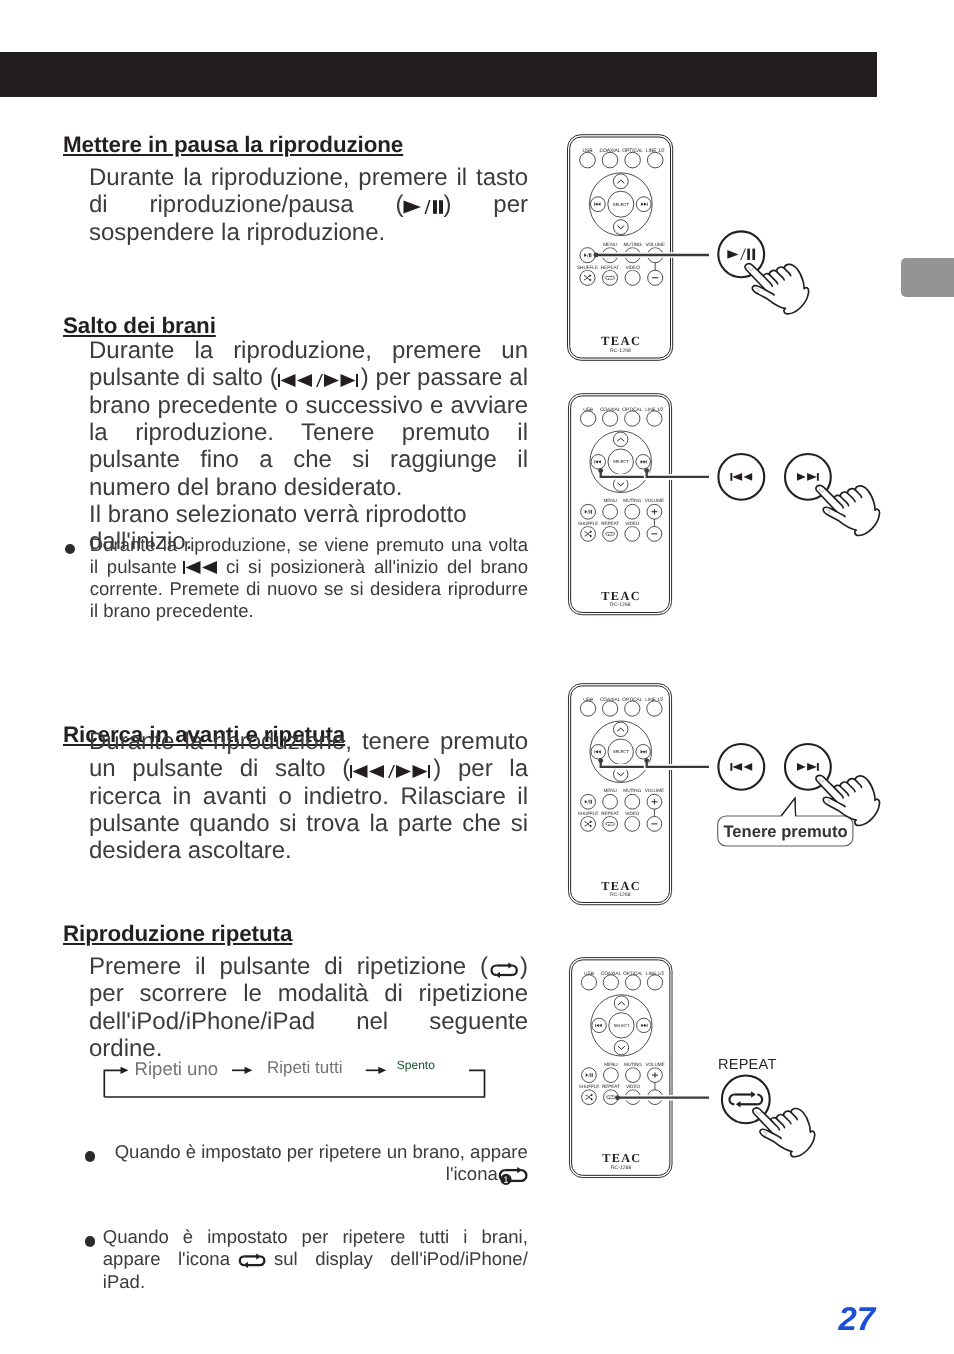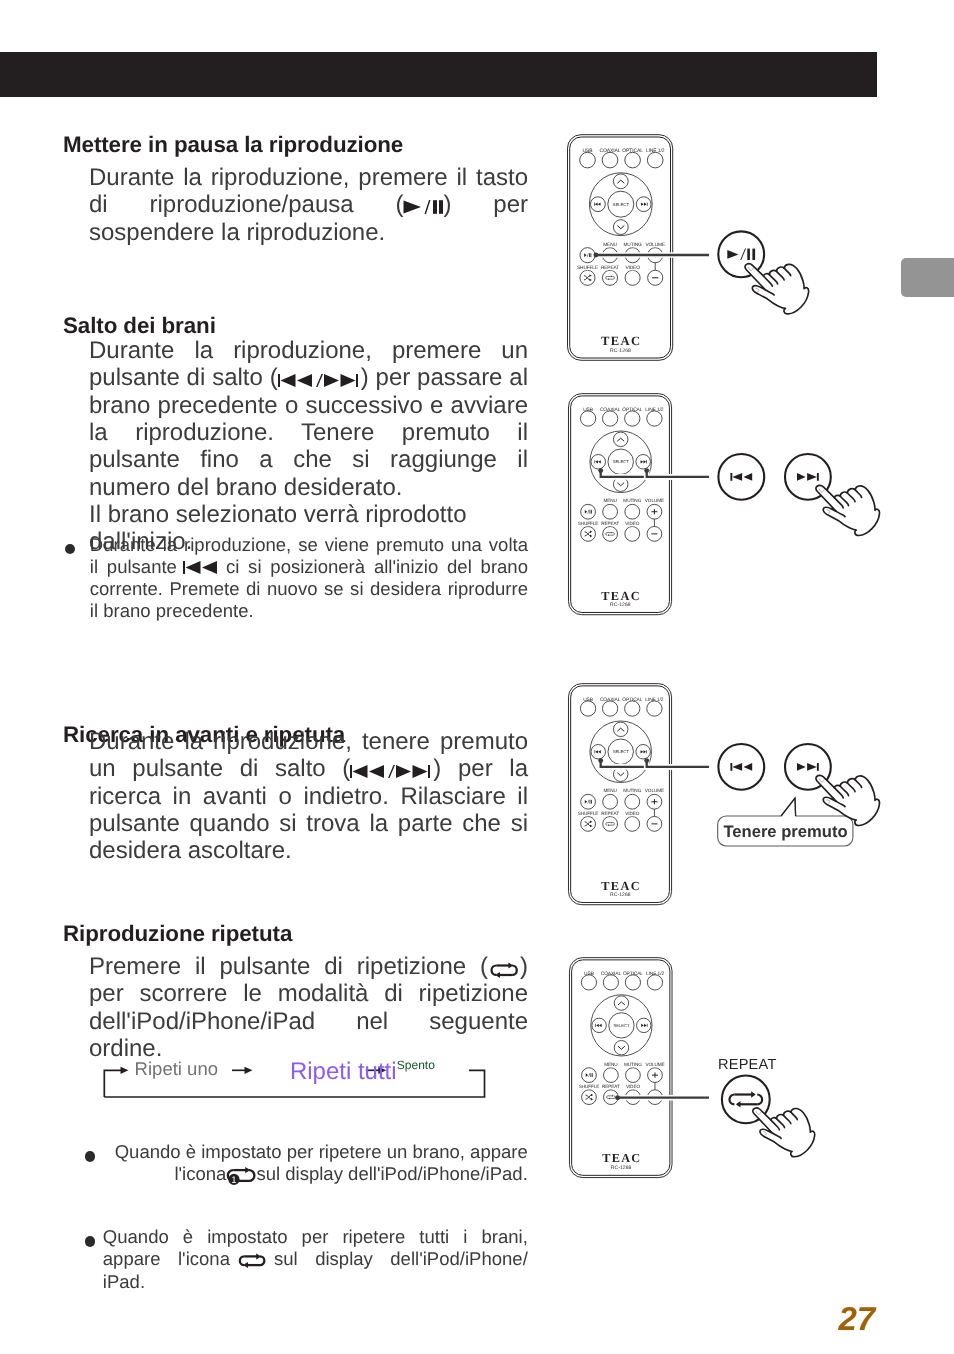--- a/index.html
+++ b/index.html
@@ -1,24 +1,24 @@
 <!DOCTYPE html>
 <html><head>
 <meta charset="utf-8">
 <style>
   html,body{margin:0;padding:0;}
   body{width:954px;height:1354px;background:#fff;font-family:"Liberation Sans",sans-serif;
        overflow:hidden;position:relative;text-rendering:geometricPrecision;-webkit-font-smoothing:antialiased;}
   .abs{position:absolute;}
   .headerbar{left:0;top:52px;width:877px;height:45px;background:#231f20;}
   .tabmark{left:901px;top:258px;width:53px;height:39px;background:#949494;border-radius:5px 0 0 5px;}
-  .pageno{left:838.4px;top:1302px;font-weight:bold;font-style:italic;font-size:33px;color:#a16207;
+  .pageno{left:838.4px;top:1302px;font-weight:bold;font-style:italic;font-size:33px;color:#1d4ed8;
           letter-spacing:0px;line-height:1;}
 
-  h2.sec{font-size:22.4px;font-weight:bold;color:#231f20;margin:0;letter-spacing:-0.1px;}
+  h2.sec{font-size:22.4px;font-weight:bold;color:#231f20;margin:0;letter-spacing:-0.1px;text-decoration:underline;}
   p.body{font-size:24px;line-height:27.35px;color:#3c3c3c;margin:0;text-align:justify;
          text-justify:inter-word;}
   p.body.last{text-align:left;}
   .bullet{position:absolute;}
   .bullet .dot{position:absolute;left:0;top:10.2px;width:10.4px;height:10.4px;border-radius:50%;background:#2b2b2b;}
   .bullet .txt{margin-left:25.0px;font-size:18.55px;line-height:22px;color:#3c3c3c;text-align:justify;}
   .bullet[data-variant="wide"] .txt{margin-left:18.0px;}
 
   
   .ic{display:inline-block;vertical-align:-1.5px;}
@@ -115,37 +115,37 @@
   <svg width="392" height="48" viewBox="0 0 392 48" style="position:absolute;left:0;top:0;overflow:visible">
     <path d="M4.3 42 V15.3 H23.5" stroke="#231f20" stroke-width="1.7" fill="none"></path>
     <polygon points="20.5,11.7 28.5,15.3 20.5,18.9" fill="#231f20"></polygon>
     <path d="M4.3 42 H384.5 V15.3 H369" stroke="#231f20" stroke-width="1.7" fill="none"></path>
     <path d="M132 15.3 H147.5" stroke="#231f20" stroke-width="1.7" fill="none"></path>
     <polygon points="144.5,11.7 152.5,15.3 144.5,18.9" fill="#231f20"></polygon>
     <path d="M265.8 15.3 H281.3" stroke="#231f20" stroke-width="1.7" fill="none"></path>
     <polygon points="278.3,11.7 286.3,15.3 278.3,18.9" fill="#231f20"></polygon>
   </svg>
   <span class="abs" style="left:34.6px;top:3.4px;font-size:18.55px;color:#737373;white-space:pre;">Ripeti uno</span>
-  <span class="abs" style="left:166.9px;top:3.4px;font-size:24px;color:#8b5cf6;white-space:pre;margin-left:23px;">Ripeti tutti</span>
+  <span class="abs" style="left:166.9px;top:3.4px;font-size:17px;color:#737373;white-space:pre;">Ripeti tutti</span>
   <span class="abs" style="left:296.8px;top:3.4px;font-size:12px;color:#14532d;white-space:pre;">Spento</span>
 </div>
 
 <div class="bullet" style="left:84.8px;top:1141px;width:443px;" data-variant="wide">
   <span class="dot"></span>
   <div class="txt" style="text-align:right"><span>Quando è impostato per ripetere un brano, appare l'icona</span><span class="ic ic-rep1"><svg viewBox="0 0 30 19.5">
           <g fill="none" stroke="#231f20" stroke-width="2.3" stroke-linecap="butt">
             <path d="M7.2 4.1 H20.6"></path>
             <path d="M23.0 14.9 H10.6"></path>
             <path d="M7.2 4.1 A5.4 5.4 0 0 0 7.2 14.9"></path>
             <path d="M23.0 14.9 A5.4 5.4 0 0 0 23.0 4.1"></path>
           </g>
           <polygon points="24.2,4.1 19.2,1.0 19.2,7.2" fill="#231f20"></polygon>
           <circle cx="8.0" cy="13.4" r="5.6" fill="#231f20"></circle>
           <text x="8.0" y="16.9" font-size="9.6" fill="#fff" text-anchor="middle" font-family="Liberation Sans, sans-serif">1</text>
-        </svg></span><span>sul display dell'iPod/iPhone/iPad.</span></div>
+        </svg></span></div>
 </div>
 
 <div class="bullet" style="left:84.8px;top:1226px;width:443px;" data-variant="wide">
   <span class="dot"></span>
   <div class="txt"><span>Quando è impostato per ripetere tutti i brani, appare l'icona</span><span class="ic ic-rep1" style="margin:0 7px"><svg viewBox="0 0 30 19.5">
           <g fill="none" stroke="#231f20" stroke-width="2.3" stroke-linecap="butt">
             <path d="M7.2 5.4 H20.6"></path>
             <path d="M23.0 14.1 H10.6"></path>
             <path d="M7.2 5.4 A4.35 4.35 0 0 0 7.2 14.1"></path>
             <path d="M23.0 14.1 A4.35 4.35 0 0 0 23.0 5.4"></path>

